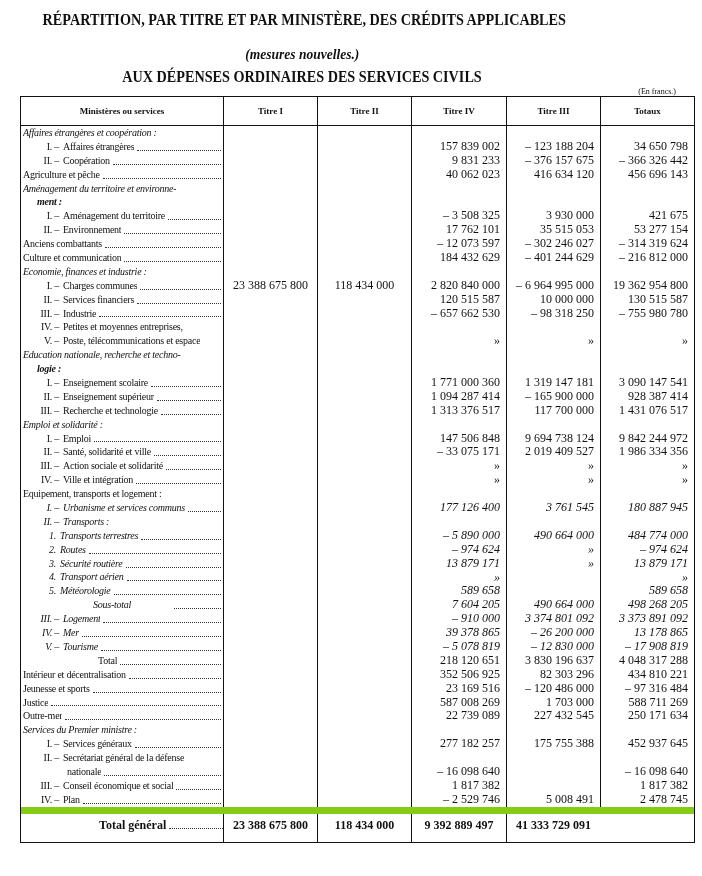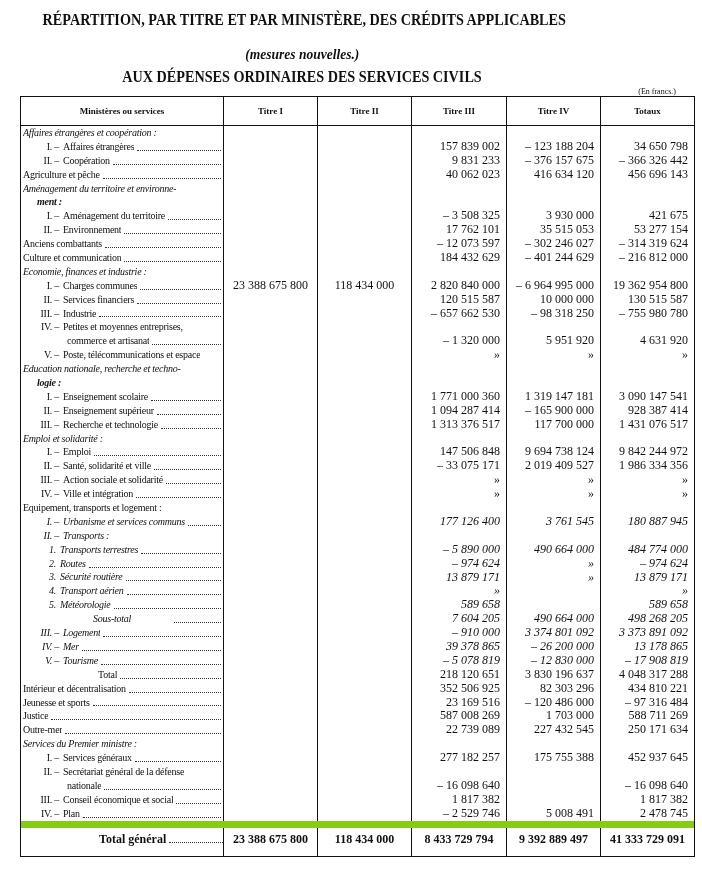--- a/index.html
+++ b/index.html
@@ -47,22 +47,22 @@
 <div class="title t1"><span>RÉPARTITION, PAR TITRE ET PAR MINISTÈRE, DES CRÉDITS APPLICABLES</span></div>
 <div class="title t2"><span>AUX DÉPENSES ORDINAIRES DES SERVICES CIVILS</span></div>
 <div class="title t3"><span>(mesures nouvelles.)</span></div>
 <div class="unit">(En francs.)</div>
 
 <div class="tbl">
   <div class="grid hdr">
     <div class="cell">Ministères ou services</div>
     <div class="cell">Titre I</div>
     <div class="cell">Titre II</div>
+    <div class="cell">Titre IV</div>
     <div class="cell">Titre III</div>
-    <div class="cell">Titre IV</div>
     <div class="cell">Totaux</div>
   </div>
   <div id="tbody">
       <div class="row kind-heading it">
         <div class="cell lab">
           <span class="txt">Affaires étrangères et coopération :</span>
         </div>
         <div class="cell v titre_i"></div>
         <div class="cell v titre_ii"></div>
         <div class="cell v titre_iii"></div>
@@ -219,31 +219,20 @@
       <div class="row kind-item-open">
         <div class="cell lab">
           <span class="num">IV. –</span>
           <span class="txt">Petites et moyennes entreprises,</span>
         </div>
         <div class="cell v titre_i"></div>
         <div class="cell v titre_ii"></div>
         <div class="cell v titre_iii"></div>
         <div class="cell v titre_iv"></div>
         <div class="cell v totaux"></div>
-      </div>
-      <div class="row kind-cont">
-        <div class="cell lab">
-          <span class="txt">commerce et artisanat</span>
-          <span class="leader"></span>
-        </div>
-        <div class="cell v titre_i"></div>
-        <div class="cell v titre_ii"></div>
-        <div class="cell v titre_iii">– 1 320 000</div>
-        <div class="cell v titre_iv">5 951 920</div>
-        <div class="cell v totaux">4 631 920</div>
       </div>
       <div class="row kind-item-open">
         <div class="cell lab">
           <span class="num">V. –</span>
           <span class="txt">Poste, télécommunications et espace</span>
         </div>
         <div class="cell v titre_i"></div>
         <div class="cell v titre_ii"></div>
         <div class="cell v titre_iii">»</div>
         <div class="cell v titre_iv">»</div>
@@ -627,17 +616,16 @@
         <div class="cell v totaux">2 478 745</div>
       </div>
     </div>
   <div class="grid gt">
     <div class="cell lab">
       <span>Total général</span>
       <span class="leader"></span>
     </div>
     <div class="cell v">23 388 675 800</div>
     <div class="cell v">118 434 000</div>
-    <div class="cell v">8 433 729 794</div>
     <div class="cell v">9 392 889 497</div>
     <div class="cell v">41 333 729 091</div>
   </div>
 </div>
 
 </body></html>

